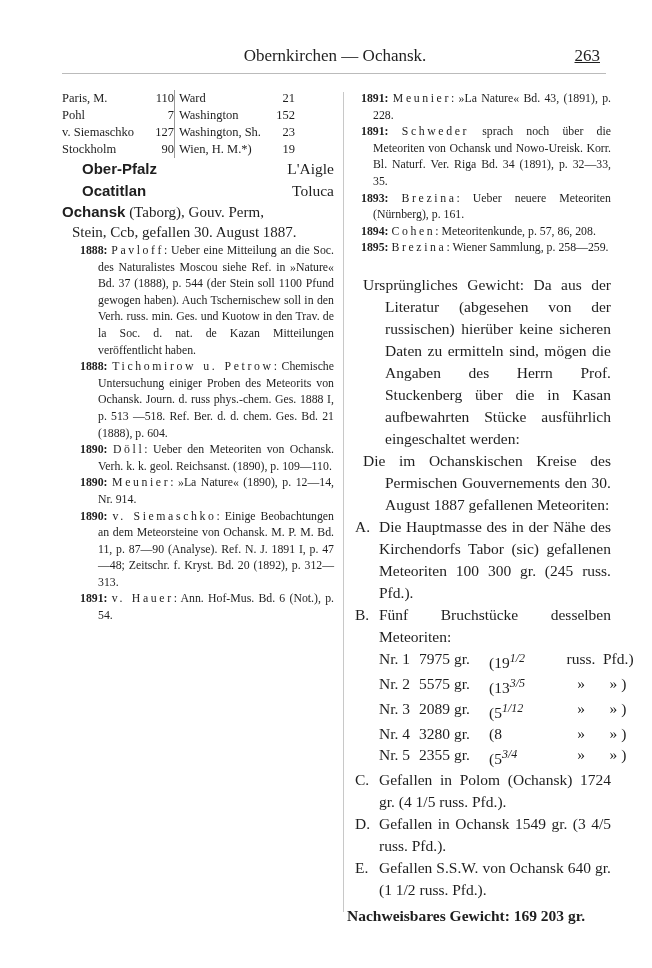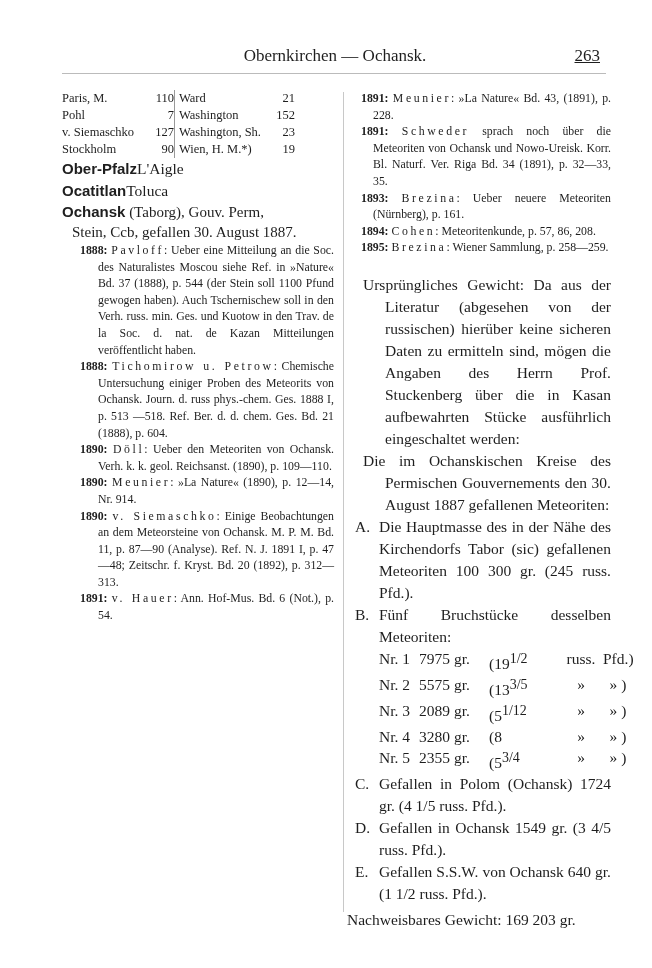--- a/index.html
+++ b/index.html
@@ -11,41 +11,41 @@
   .header-rule { position: absolute; top: 73px; left: 62px; width: 544px; height: 1px; background: #bbb; }
   .col-rule { position: absolute; left: 343px; top: 92px; height: 820px; width: 1px; background: #c8c8c8; }
   .left { position: absolute; left: 62px; top: 90px; width: 272px; }
   .right { position: absolute; left: 355px; top: 90px; width: 256px; }
 
   .tbl { display: grid; grid-template-columns: 92px 20px 1px 100px 20px; font-size: 12.5px; line-height: 17px; }
   .tbl .n { text-align: right; }
   .tbl .sep { background: #999; }
   .tbl .nm2 { padding-left: 4px; }
 
-  .head-entry { display: flex; justify-content: flex-start; font-size: 15.5px; line-height: 22px; }
+  .head-entry { display: flex; justify-content: space-between; font-size: 15.5px; line-height: 22px; margin-left: 20px; }
   .head-entry .bold { font-family: "Liberation Sans", "DejaVu Sans", sans-serif; font-weight: bold; font-size: 15px; }
   .ochansk { font-size: 15px; line-height: 20px; text-align: justify; }
   .ochansk .bold { font-family: "Liberation Sans", "DejaVu Sans", sans-serif; font-weight: bold; }
   .ochansk .cont { padding-left: 10px; display: block; }
 
   .ref { font-size: 11.8px; line-height: 16.6px; padding-left: 28px; text-indent: -18px; text-align: justify; margin-left: 8px; }
   .ref .yr { font-weight: bold; }
   .ref .au { letter-spacing: 2.6px; }
   .rref { font-size: 11.8px; line-height: 16.6px; padding-left: 18px; text-indent: -12px; text-align: justify; }
   .rref .yr { font-weight: bold; }
   .rref .au { letter-spacing: 2.6px; }
 
   .para { font-size: 15.5px; line-height: 22px; padding-left: 22px; text-indent: -22px; text-align: justify; margin-left: 8px; }
   .item { display: flex; font-size: 15.5px; line-height: 22px; }
   .item .lbl { width: 24px; flex: none; }
   .item .txt { flex: 1; text-align: justify; }
   .nr { display: grid; grid-template-columns: 40px 70px 70px 44px 30px; font-size: 15.5px; line-height: 21px; margin-left: 24px; }
   .nr .c { text-align: center; }
-  .total { font-size: 15.5px; line-height: 22px; margin-left: -8px; margin-top: 4px; }
-  sup { font-size: 14px; vertical-align: 6px; }
+  .total { font-size: 15.5px; line-height: 22px; margin-left: -8px; margin-top: 4px; font-weight: bold; }
+  sup { font-size: 12px; vertical-align: 6px; font-style: italic; }
 </style>
 </head>
 <body>
 
 <div class="header">
   <div class="title">Obernkirchen — Ochansk.</div>
   <div class="pageno">263</div>
 </div>
 <div class="header-rule"></div>
 <div class="col-rule"></div>

